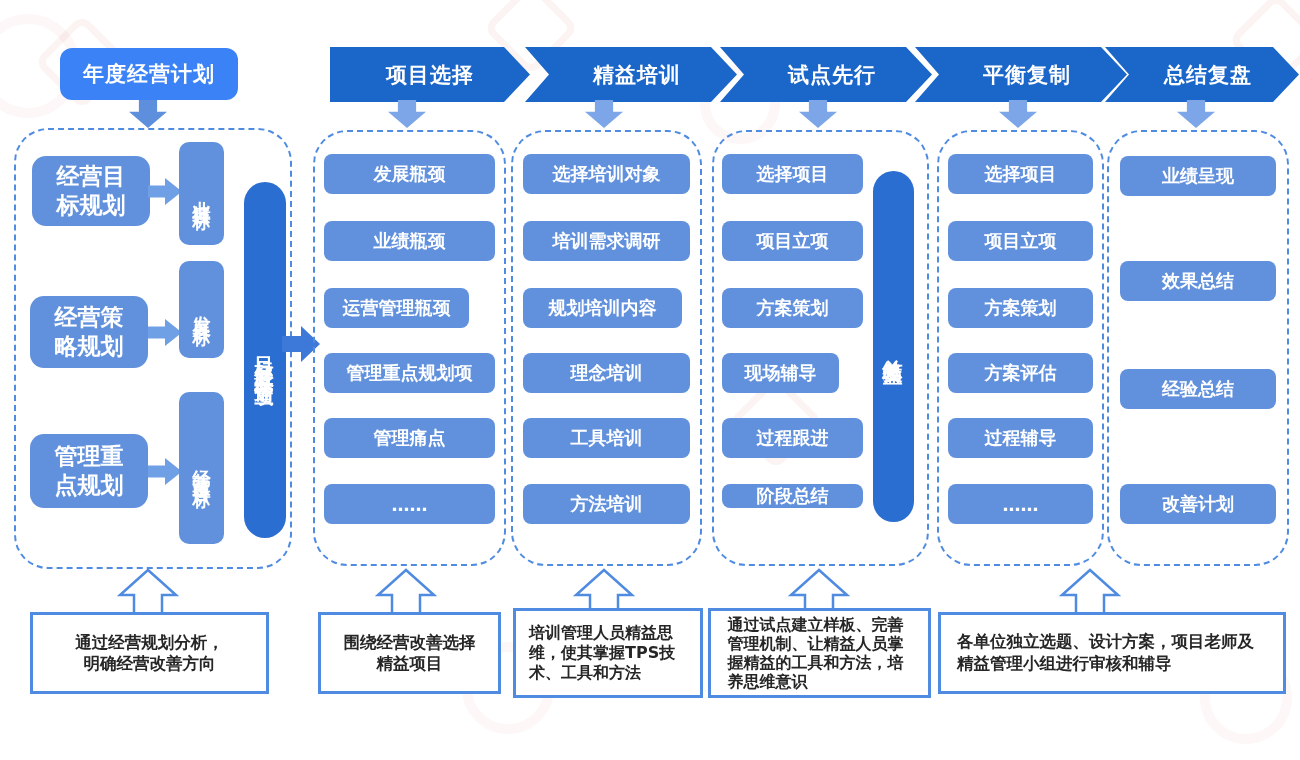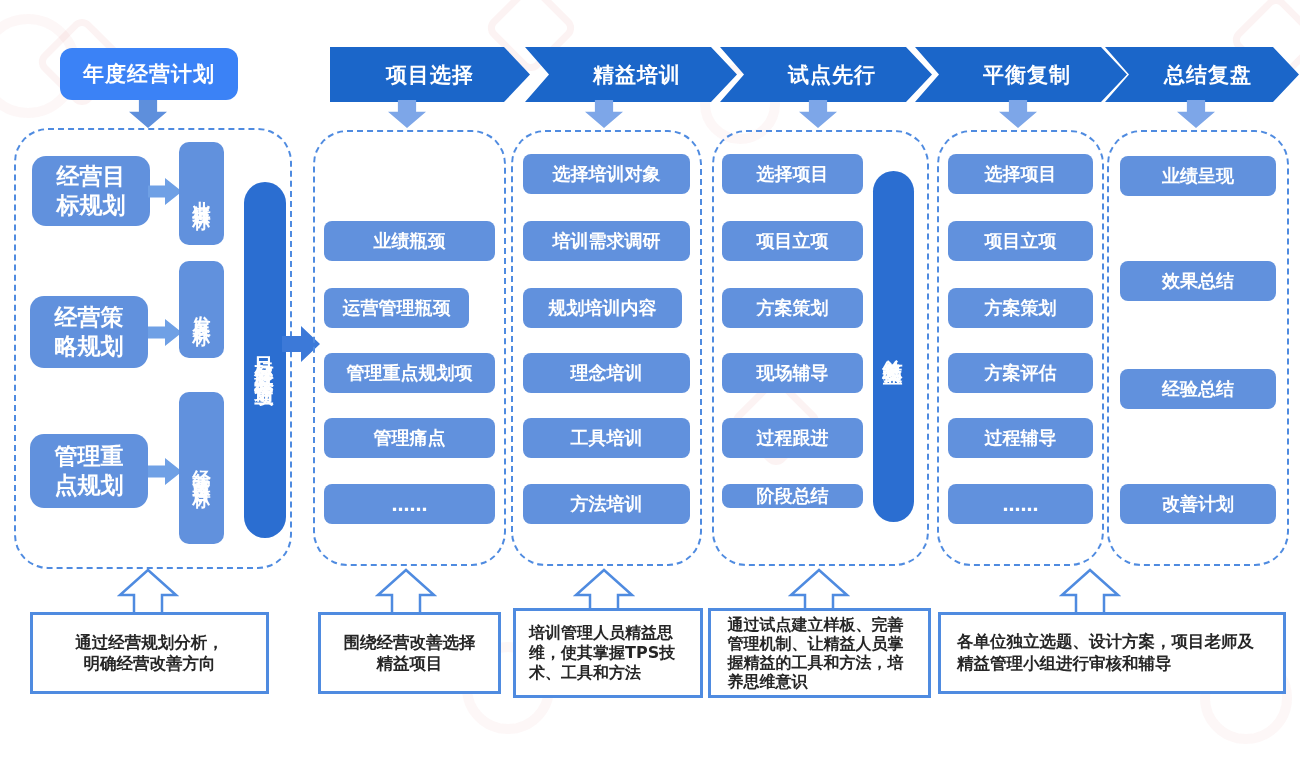--- a/index.html
+++ b/index.html
@@ -130,41 +130,42 @@
     </div>
 
     <div class="pill" style="left:228px;top:52px;width:42px;height:356px;">
       <span class="vtext">目标解读及经营立项</span>
     </div>
   </div>
 
   <div class="arr-right arr-exit" style="left:282px;top:326px;width:38px;height:36px;"></div>
 
   <div class="panel" style="left:313px;top:130px;width:189px;height:432px;">
+    <div class="btn" style="left:9px;top:22px;width:171px;height:40px;">发展瓶颈</div>
     <div class="btn" style="left:9px;top:89px;width:171px;height:40px;">业绩瓶颈</div>
     <div class="btn" style="left:9px;top:156px;width:145px;height:40px;">运营管理瓶颈</div>
     <div class="btn" style="left:9px;top:221px;width:171px;height:40px;">管理重点规划项</div>
     <div class="btn" style="left:9px;top:286px;width:171px;height:40px;">管理痛点</div>
     <div class="btn" style="left:9px;top:352px;width:171px;height:40px;">……</div>
   </div>
 
   <div class="panel" style="left:511px;top:130px;width:187px;height:432px;">
     <div class="btn" style="left:10px;top:22px;width:167px;height:40px;">选择培训对象</div>
     <div class="btn" style="left:10px;top:89px;width:167px;height:40px;">培训需求调研</div>
     <div class="btn" style="left:10px;top:156px;width:159px;height:40px;">规划培训内容</div>
     <div class="btn" style="left:10px;top:221px;width:167px;height:40px;">理念培训</div>
     <div class="btn" style="left:10px;top:286px;width:167px;height:40px;">工具培训</div>
     <div class="btn" style="left:10px;top:352px;width:167px;height:40px;">方法培训</div>
   </div>
 
   <div class="panel" style="left:712px;top:130px;width:213px;height:432px;">
     <div class="btn" style="left:8px;top:22px;width:141px;height:40px;">选择项目</div>
     <div class="btn" style="left:8px;top:89px;width:141px;height:40px;">项目立项</div>
     <div class="btn" style="left:8px;top:156px;width:141px;height:40px;">方案策划</div>
-    <div class="btn" style="left:8px;top:221px;width:141px;height:40px;">现场辅导</div>
+    <div class="btn" style="left:8px;top:221px;width:117px;height:40px;">现场辅导</div>
     <div class="btn" style="left:8px;top:286px;width:141px;height:40px;">过程跟进</div>
     <div class="btn" style="left:8px;top:352px;width:141px;height:24px;">阶段总结</div>
     <div class="pill tight" style="left:159px;top:39px;width:41px;height:351px;">
       <span class="vtext">总结复盘</span>
     </div>
   </div>
 
   <div class="panel" style="left:937px;top:130px;width:163px;height:432px;">
     <div class="btn" style="left:9px;top:22px;width:145px;height:40px;">选择项目</div>
     <div class="btn" style="left:9px;top:89px;width:145px;height:40px;">项目立项</div>

